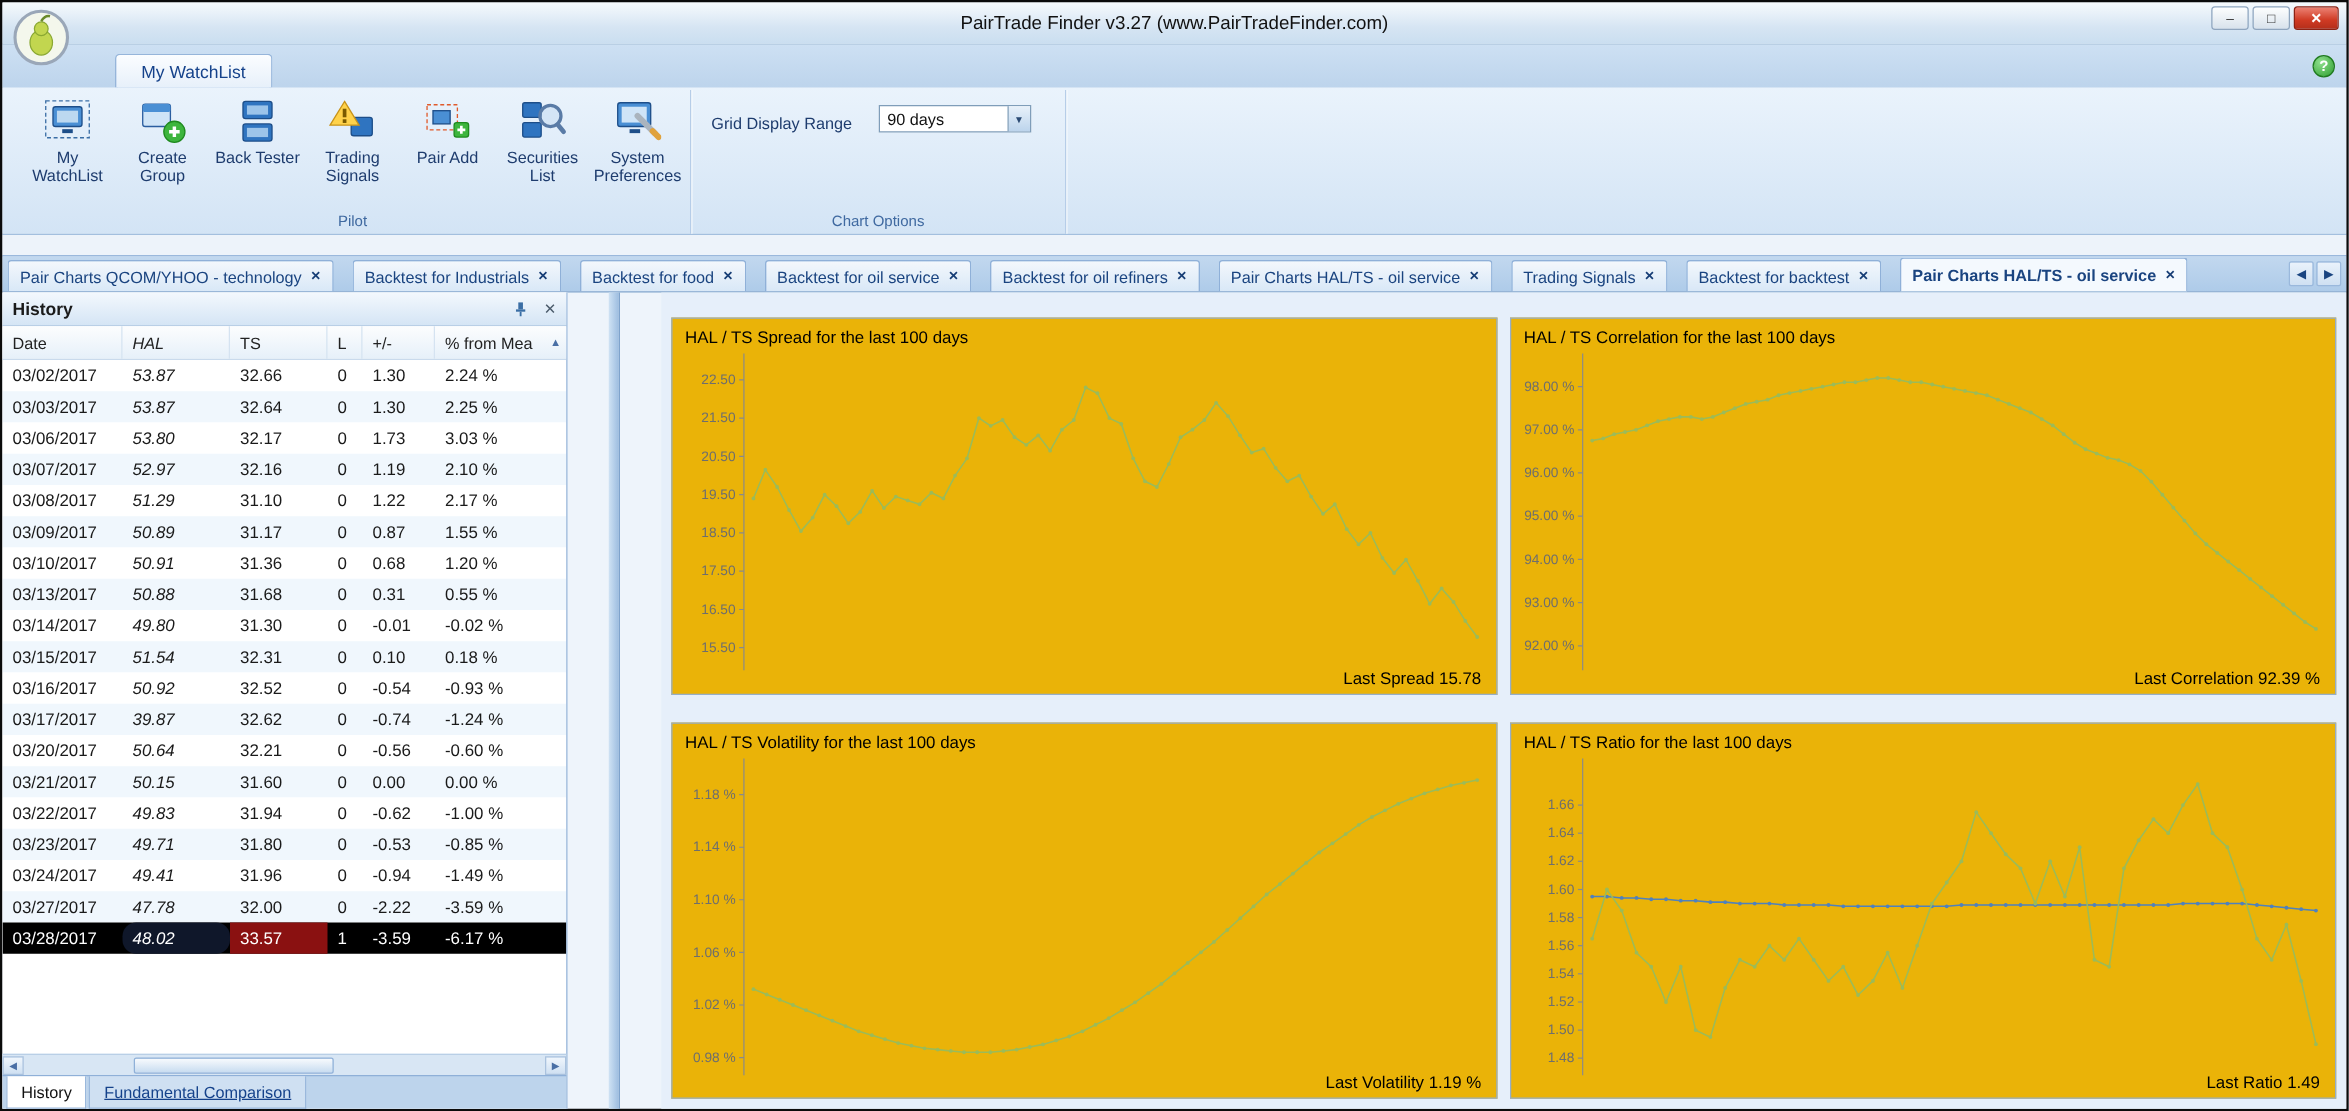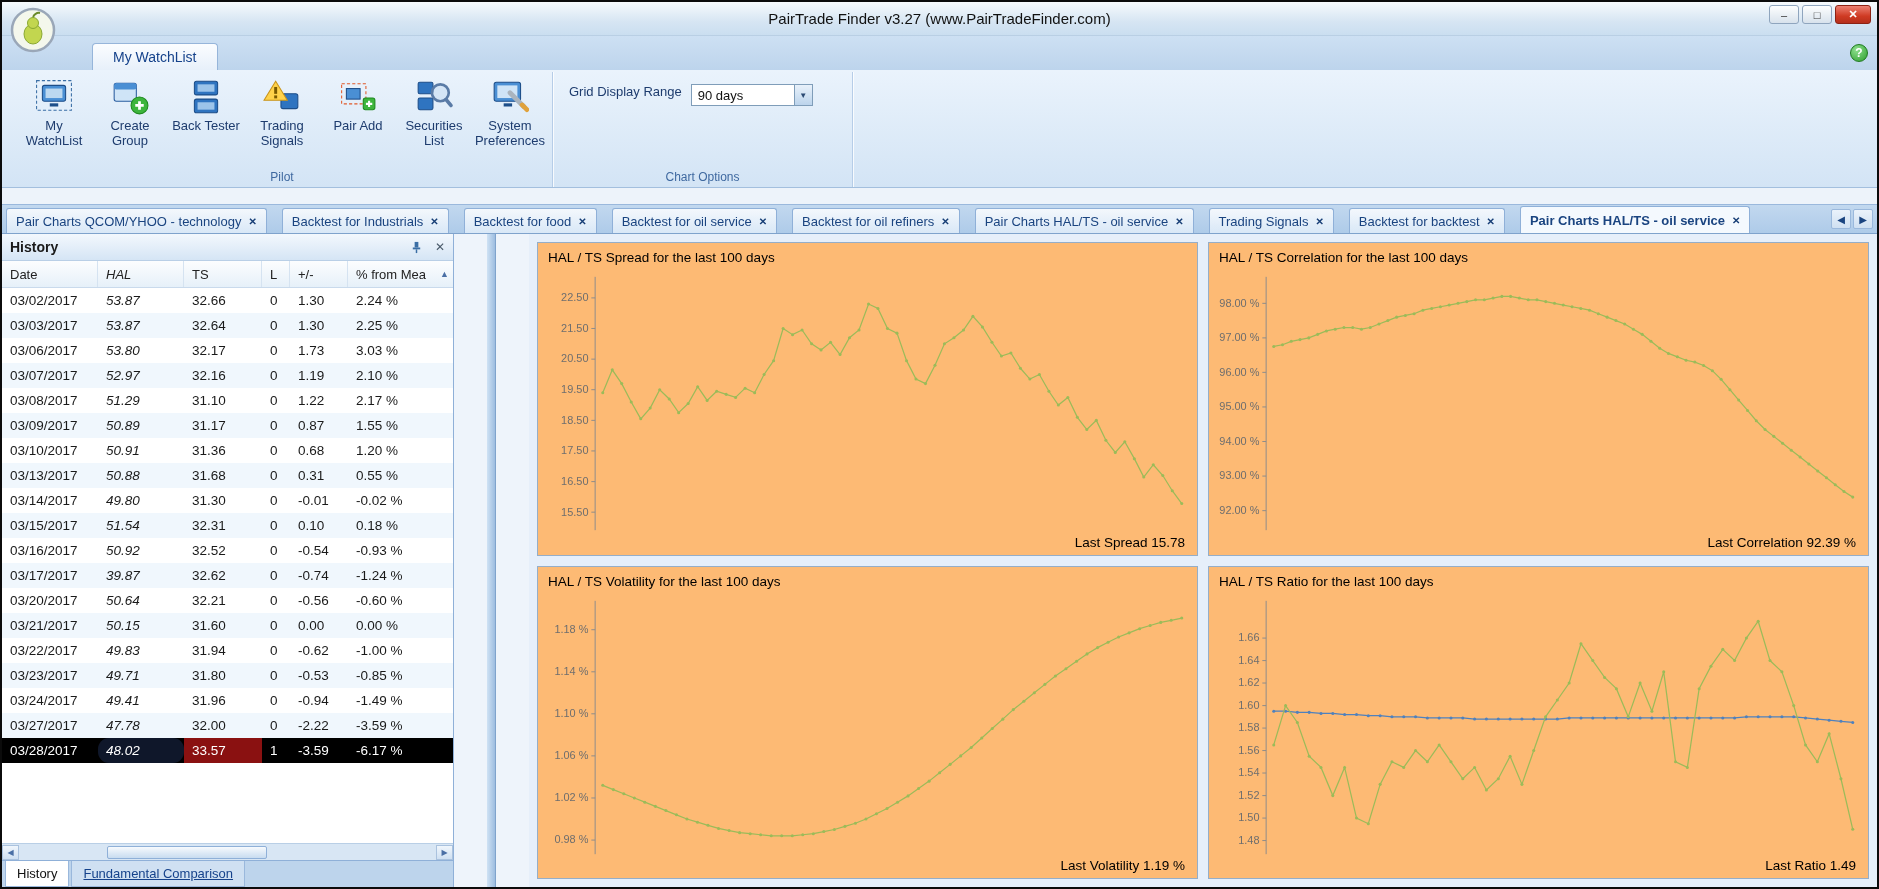--- a/index.html
+++ b/index.html
@@ -39,21 +39,21 @@
   .ribbon-body { height:118px; background:linear-gradient(#eaf3fc,#d3e4f5);
                  border-bottom:1px solid #a3bfde; display:flex; padding:2px 4px 0 10px; flex:0 0 auto; }
   .rgroup { display:flex; flex-direction:column; border-right:1px solid #b6cde8;
             box-shadow:1px 0 0 rgba(255,255,255,.8); padding:0 4px; }
   .rgroup-content { flex:1; display:flex; align-items:flex-start; }
   .rgroup-label { height:18px; text-align:center; color:#3f69a0; font-size:12px; line-height:16px; }
   .rbtn { width:76px; padding-top:5px; display:flex; flex-direction:column; align-items:center;
           gap:3px; color:#1e3c6e; font-size:13px; line-height:1.12; text-align:center; cursor:default;
           border:1px solid transparent; border-radius:3px; }
   .rbtn svg { width:38px; height:38px; }
-  .gdr-row { display:flex; align-items:flex-start; gap:9px; padding:12px 14px 0 12px; }
+  .gdr-row { display:flex; align-items:flex-end; gap:21px; padding:12px 14px 0 12px; }
   .gdr-label { font-size:13px; color:#1e3c6e; white-space:nowrap; }
   .combo { width:122px; height:22px; border:1px solid #7f9db9; background:#fff; display:flex;
            align-items:center; font-size:13px; color:#111; }
   .combo-value { flex:1; padding-left:6px; }
   .combo-arrow { width:18px; height:100%; background:linear-gradient(#e8f1fa,#bcd4ec);
                  border-left:1px solid #7f9db9; display:flex; align-items:center; justify-content:center;
                  font-size:8px; color:#2b4a73; }
 
   .ribbon-gap { height:16px; background:#edf3fa; flex:0 0 auto; }
 
@@ -112,21 +112,21 @@
   .btab { padding:0 11px; display:flex; align-items:center; font-size:13px; color:#15428b;
           background:#cfe0f2; border:1px solid #9ab8dc; border-top:none; margin-top:0;
           text-decoration:underline; }
   .btab.active { background:#fff; color:#111; text-decoration:none; border-top:none; }
 
   .splitter { width:9px; background:linear-gradient(to right,#cfe2f4,#9dbde0);
               border-right:1px solid #7fa3cc; flex:0 0 auto; }
 
   .charts { flex:1; background:#e6effa; display:grid; grid-template-columns:1fr 1fr;
             grid-template-rows:1fr 1fr; gap:10px; padding:8px; min-width:0; }
-  .chart-panel { position:relative; background:#fdba74; border:1px solid #95aec8; overflow:hidden; }
+  .chart-panel { position:relative; background:#eab308; border:1px solid #95aec8; overflow:hidden;margin-top:12px; }
   .chart-title { position:absolute; top:7px; left:10px; font-size:13.5px; color:#000; z-index:2; }
   .chart-footer { position:absolute; bottom:5px; right:12px; font-size:13.5px; color:#000; z-index:2; }
   .chart-svg { position:absolute; left:0; top:0; width:100%; height:100%; }
   .chart-svg text { font-family:"Liberation Sans", sans-serif; font-size:11.5px; fill:#6e6e6e; }
 </style>
 </head>
 <body>
 
 <div class="window">
 

